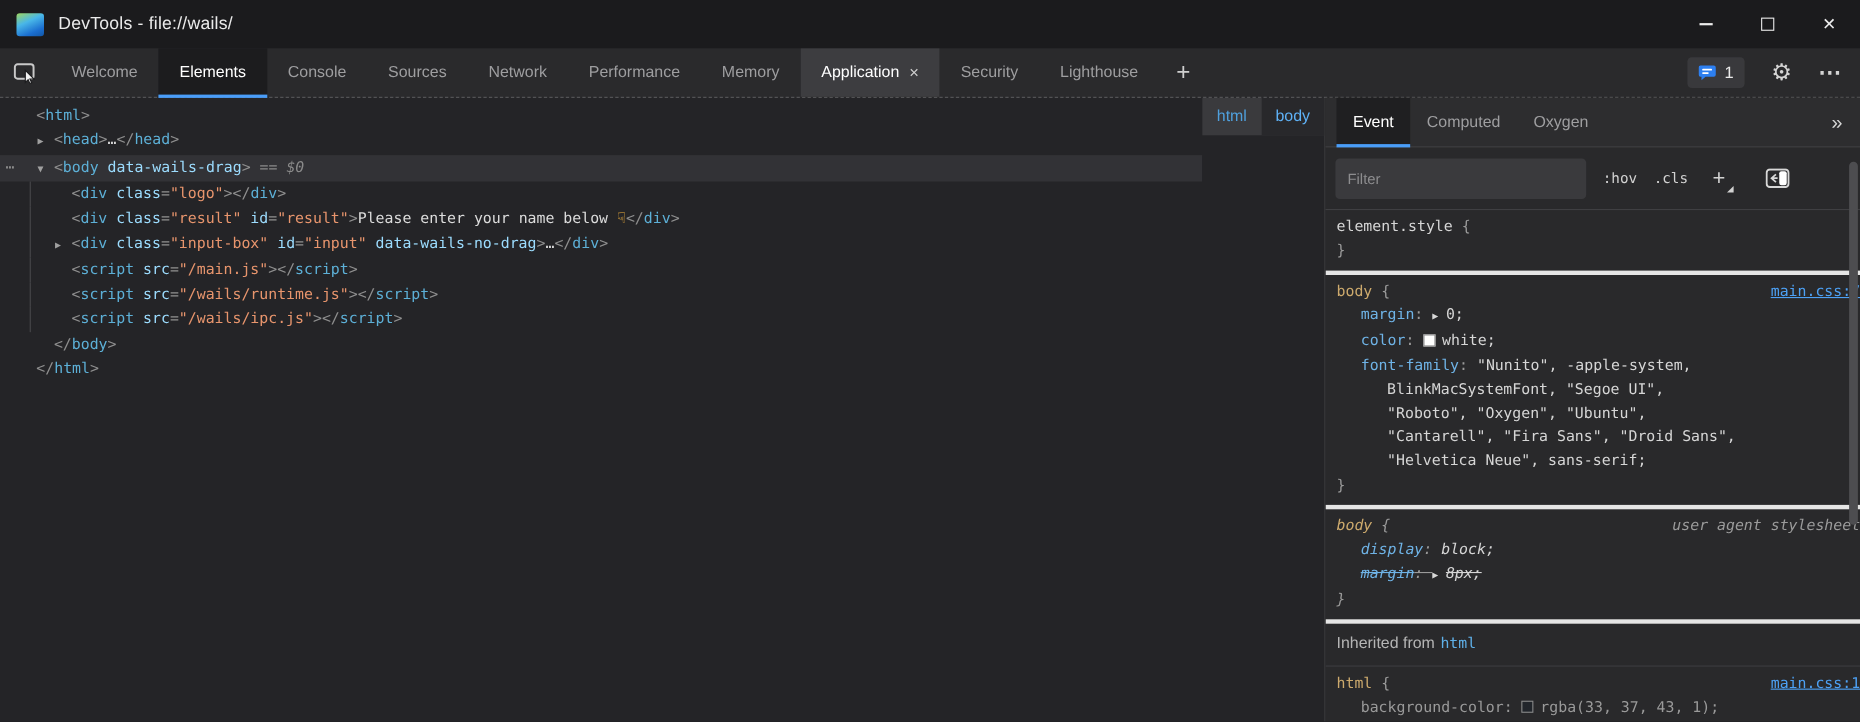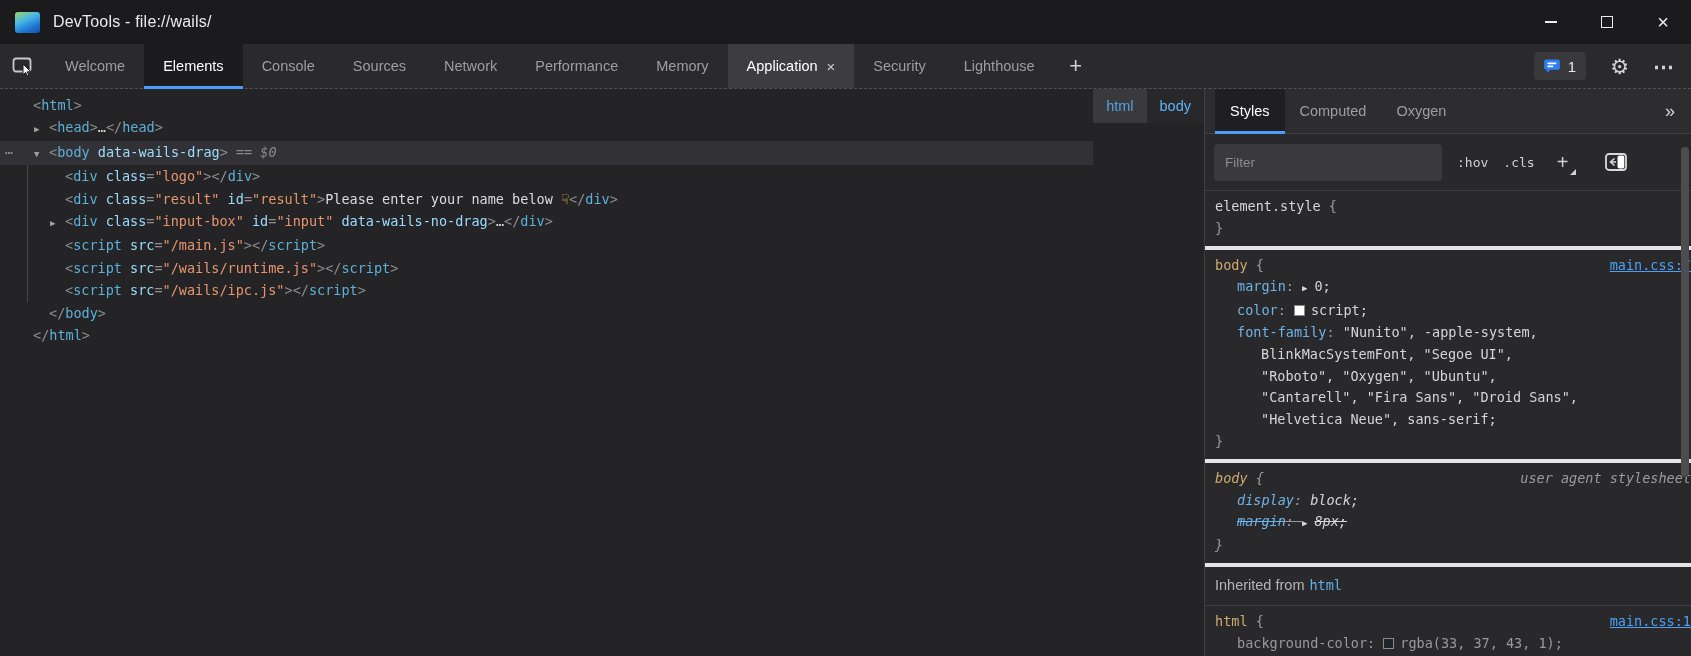--- a/index.html
+++ b/index.html
@@ -198,21 +198,21 @@
         </div>
         <div class="crumb selected">
           <span class="crumb-label">body</span>
         </div>
       </div>
   </div>
 
   <div class="sidebar">
     <div class="side-tabs" id="side-tabs">
         <div class="side-tab active">
-          <span class="side-tab-label">Styles</span>
+          <span class="side-tab-label">Event</span>
         </div>
         <div class="side-tab">
           <span class="side-tab-label">Computed</span>
         </div>
         <div class="side-tab">
           <span class="side-tab-label">Oxygen</span>
         </div>
         <span class="more-tabs">»</span>
       </div>
     <div class="filter-row">
@@ -229,21 +229,21 @@
       </span>
     </div>
     <div class="styles-body" id="styles-body">
         <div class="rule">
           <div class="css-line rule-head"><span class="sel-plain">element.style</span><span class="brace"> {</span></div>
           <div class="css-line"><span class="brace">}</span></div>
         </div>
         <div class="rule">
           <div class="css-line rule-head"><span class="sel-tan">body</span><span class="brace"> {</span><span class="css-link">main.css:7</span></div>
           <div class="css-line prop"><span class="pname">margin</span><span class="colon">: </span><span class="pexpand">▶</span><span class="pval">0;</span></div>
-          <div class="css-line prop"><span class="pname">color</span><span class="colon">: </span><span class="swatch" style="background: rgb(255, 255, 255);"></span><span class="pval">script;</span></div>
+          <div class="css-line prop"><span class="pname">color</span><span class="colon">: </span><span class="swatch" style="background: rgb(255, 255, 255);"></span><span class="pval">white;</span></div>
           <div class="css-line prop"><span class="pname">font-family</span><span class="colon">: </span><span class="pval">"Nunito", -apple-system,</span></div>
           <div class="css-line wrap"><span class="pval">BlinkMacSystemFont, "Segoe UI",</span></div>
           <div class="css-line wrap"><span class="pval">"Roboto", "Oxygen", "Ubuntu",</span></div>
           <div class="css-line wrap"><span class="pval">"Cantarell", "Fira Sans", "Droid Sans",</span></div>
           <div class="css-line wrap"><span class="pval">"Helvetica Neue", sans-serif;</span></div>
           <div class="css-line"><span class="brace">}</span></div>
         </div>
         <div class="rule it">
           <div class="css-line rule-head"><span class="sel-tan">body</span><span class="brace"> {</span><span class="origin">user agent stylesheet</span></div>
           <div class="css-line prop"><span class="pname">display</span><span class="colon">: </span><span class="pval">block;</span></div>

